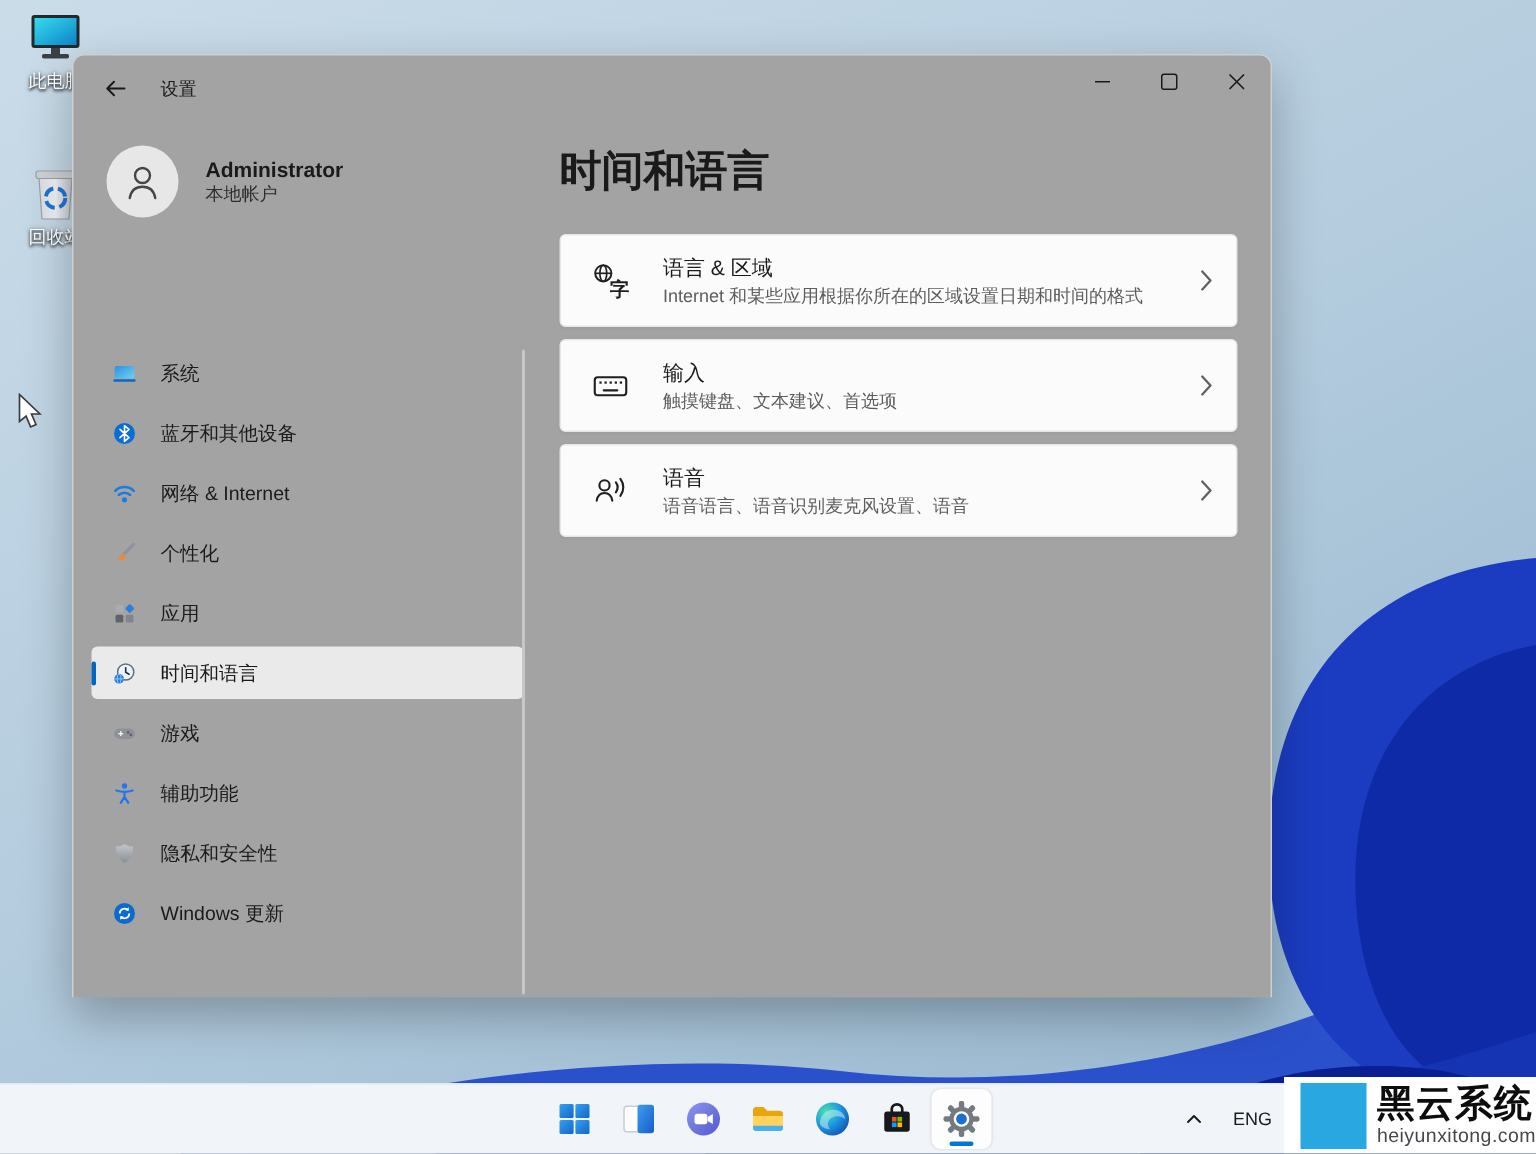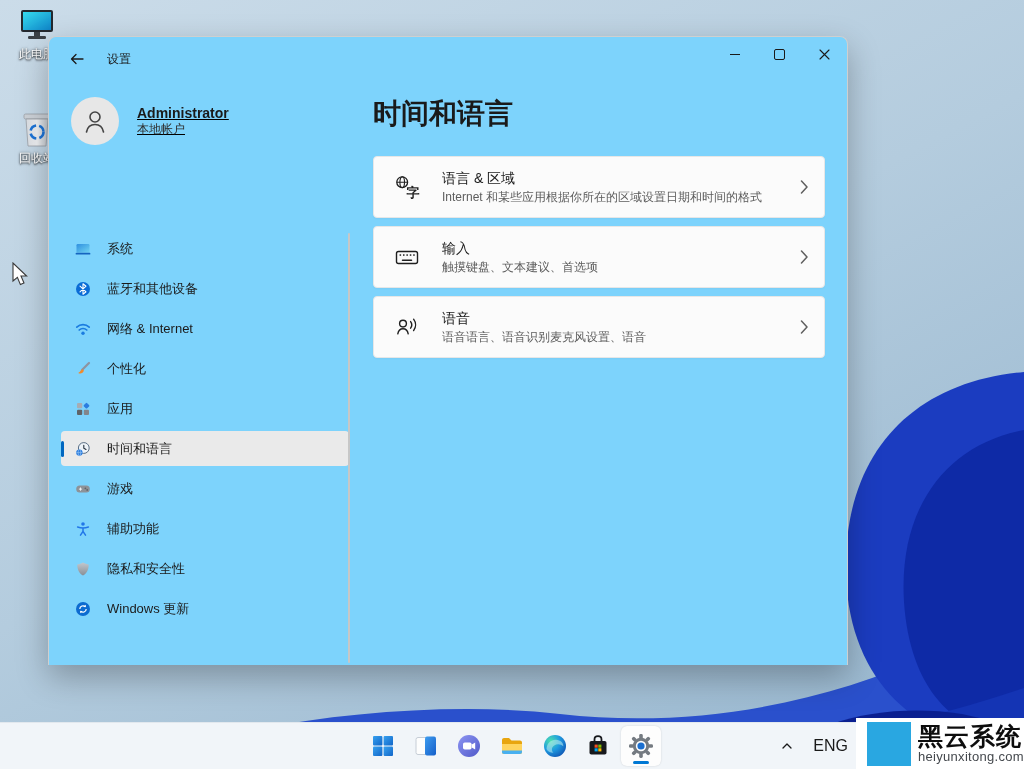--- a/index.html
+++ b/index.html
@@ -8,33 +8,33 @@
   .wallpaper{position:absolute;inset:0;z-index:0;}
 
   
   .desk-icon{position:absolute;width:58px;display:flex;flex-direction:column;align-items:center;gap:2px;z-index:1;cursor:default;}
   .desk-icon .lbl{font-size:12px;color:#fff;text-shadow:0 1px 2px rgba(0,0,0,.85),0 0 3px rgba(0,0,0,.5);white-space:nowrap;}
 
   
   .cursor{position:absolute;left:12px;top:262px;z-index:30;}
 
   
-  .win{position:absolute;left:48px;top:36px;width:800px;height:629px;background:#7dd3fc;
+  .win{position:absolute;left:48px;top:36px;width:800px;height:629px;background:#a3a3a3;
     border:1px solid #cfcfcf;border-bottom:none;border-radius:8px 8px 0 0;z-index:5;
     box-shadow:0 12px 32px rgba(0,0,0,.28);box-sizing:border-box;overflow:hidden;}
   .titlebar{position:absolute;left:0;top:0;right:0;height:44px;display:flex;align-items:center;}
   .back-btn{width:32px;height:30px;margin-left:12px;display:flex;align-items:center;justify-content:center;border-radius:4px;}
   .tb-title{font-size:12px;color:#1a1a1a;margin-left:14px;}
   .win-controls{margin-left:auto;display:flex;height:100%;}
   .wc{width:45px;height:34px;display:flex;align-items:center;justify-content:center;}
   .wc-min i{display:block;width:10px;height:1px;background:#1a1a1a;}
   .wc-max i{display:block;width:9px;height:9px;border:1px solid #1a1a1a;border-radius:2px;}
 
   
-  .user{position:absolute;left:22px;top:60px;display:flex;align-items:center;gap:18px;text-decoration:underline;}
+  .user{position:absolute;left:22px;top:60px;display:flex;align-items:center;gap:18px;}
   .avatar{width:48px;height:48px;border-radius:50%;background:#e7e7e7;display:flex;align-items:center;justify-content:center;}
   .user-name{font-size:14px;font-weight:bold;color:#1a1a1a;line-height:17px;}
   .user-type{font-size:12px;color:#2e2e2e;line-height:15px;}
   .searchbox{position:absolute;left:12px;top:142px;width:276px;height:28px;background:#fff;
     border:1px solid #e2e2e2;border-bottom-color:#9b9b9b;border-radius:4px;box-sizing:border-box;
     display:flex;align-items:center;padding:0 8px 0 10px;}
   .searchbox input{flex:1;border:none;outline:none;font-size:12.5px;color:#1a1a1a;background:transparent;
     font-family:"Liberation Sans","DejaVu Sans",sans-serif;}
   .searchbox input::placeholder{color:#454545;opacity:1;}
   .nav{position:absolute;left:12px;top:194px;width:288px;}
@@ -57,21 +57,21 @@
   .card-sub{font-size:12px;color:#5d5d5d;line-height:15px;white-space:nowrap;}
   .card-chev{margin-left:auto;display:flex;}
 
   
   .taskbar{position:absolute;left:0;right:0;bottom:0;height:46px;background:#f1f5f9;border-top:1px solid #e2e8ee;z-index:10;}
   .tb-center{position:absolute;left:50%;top:0;transform:translateX(-50%);height:46px;display:flex;align-items:center;gap:3px;}
   .app-btn{width:40px;height:40px;border-radius:6px;display:flex;align-items:center;justify-content:center;position:relative;}
   .app-btn.active{background:#fdfdfd;box-shadow:0 0 2px rgba(0,0,0,.15);}
   .app-btn.active::after{content:"";position:absolute;bottom:2px;left:12px;width:16px;height:3px;border-radius:2px;background:#0078d4;}
   .tray{position:absolute;right:176px;top:0;height:46px;display:flex;align-items:center;gap:20px;}
-  .tray-lang{font-size:16px;color:#1a1a1a;}
+  .tray-lang{font-size:12px;color:#1a1a1a;}
 
   
   .watermark{position:absolute;right:0;bottom:0;width:168px;height:51px;background:#fff;z-index:11;
     display:flex;align-items:center;gap:7px;padding-left:11px;box-sizing:border-box;}
   .wm-sq{width:44px;height:44px;background:#29a7e1;flex:0 0 44px;}
   .wm-col{display:flex;flex-direction:column;line-height:1;}
   .wm-title{font-size:25px;font-weight:bold;color:#0d0d0d;letter-spacing:1px;white-space:nowrap;}
   .wm-url{font-size:13px;color:#44484d;margin-top:1px;letter-spacing:.3px;}
 </style>
 </head>

